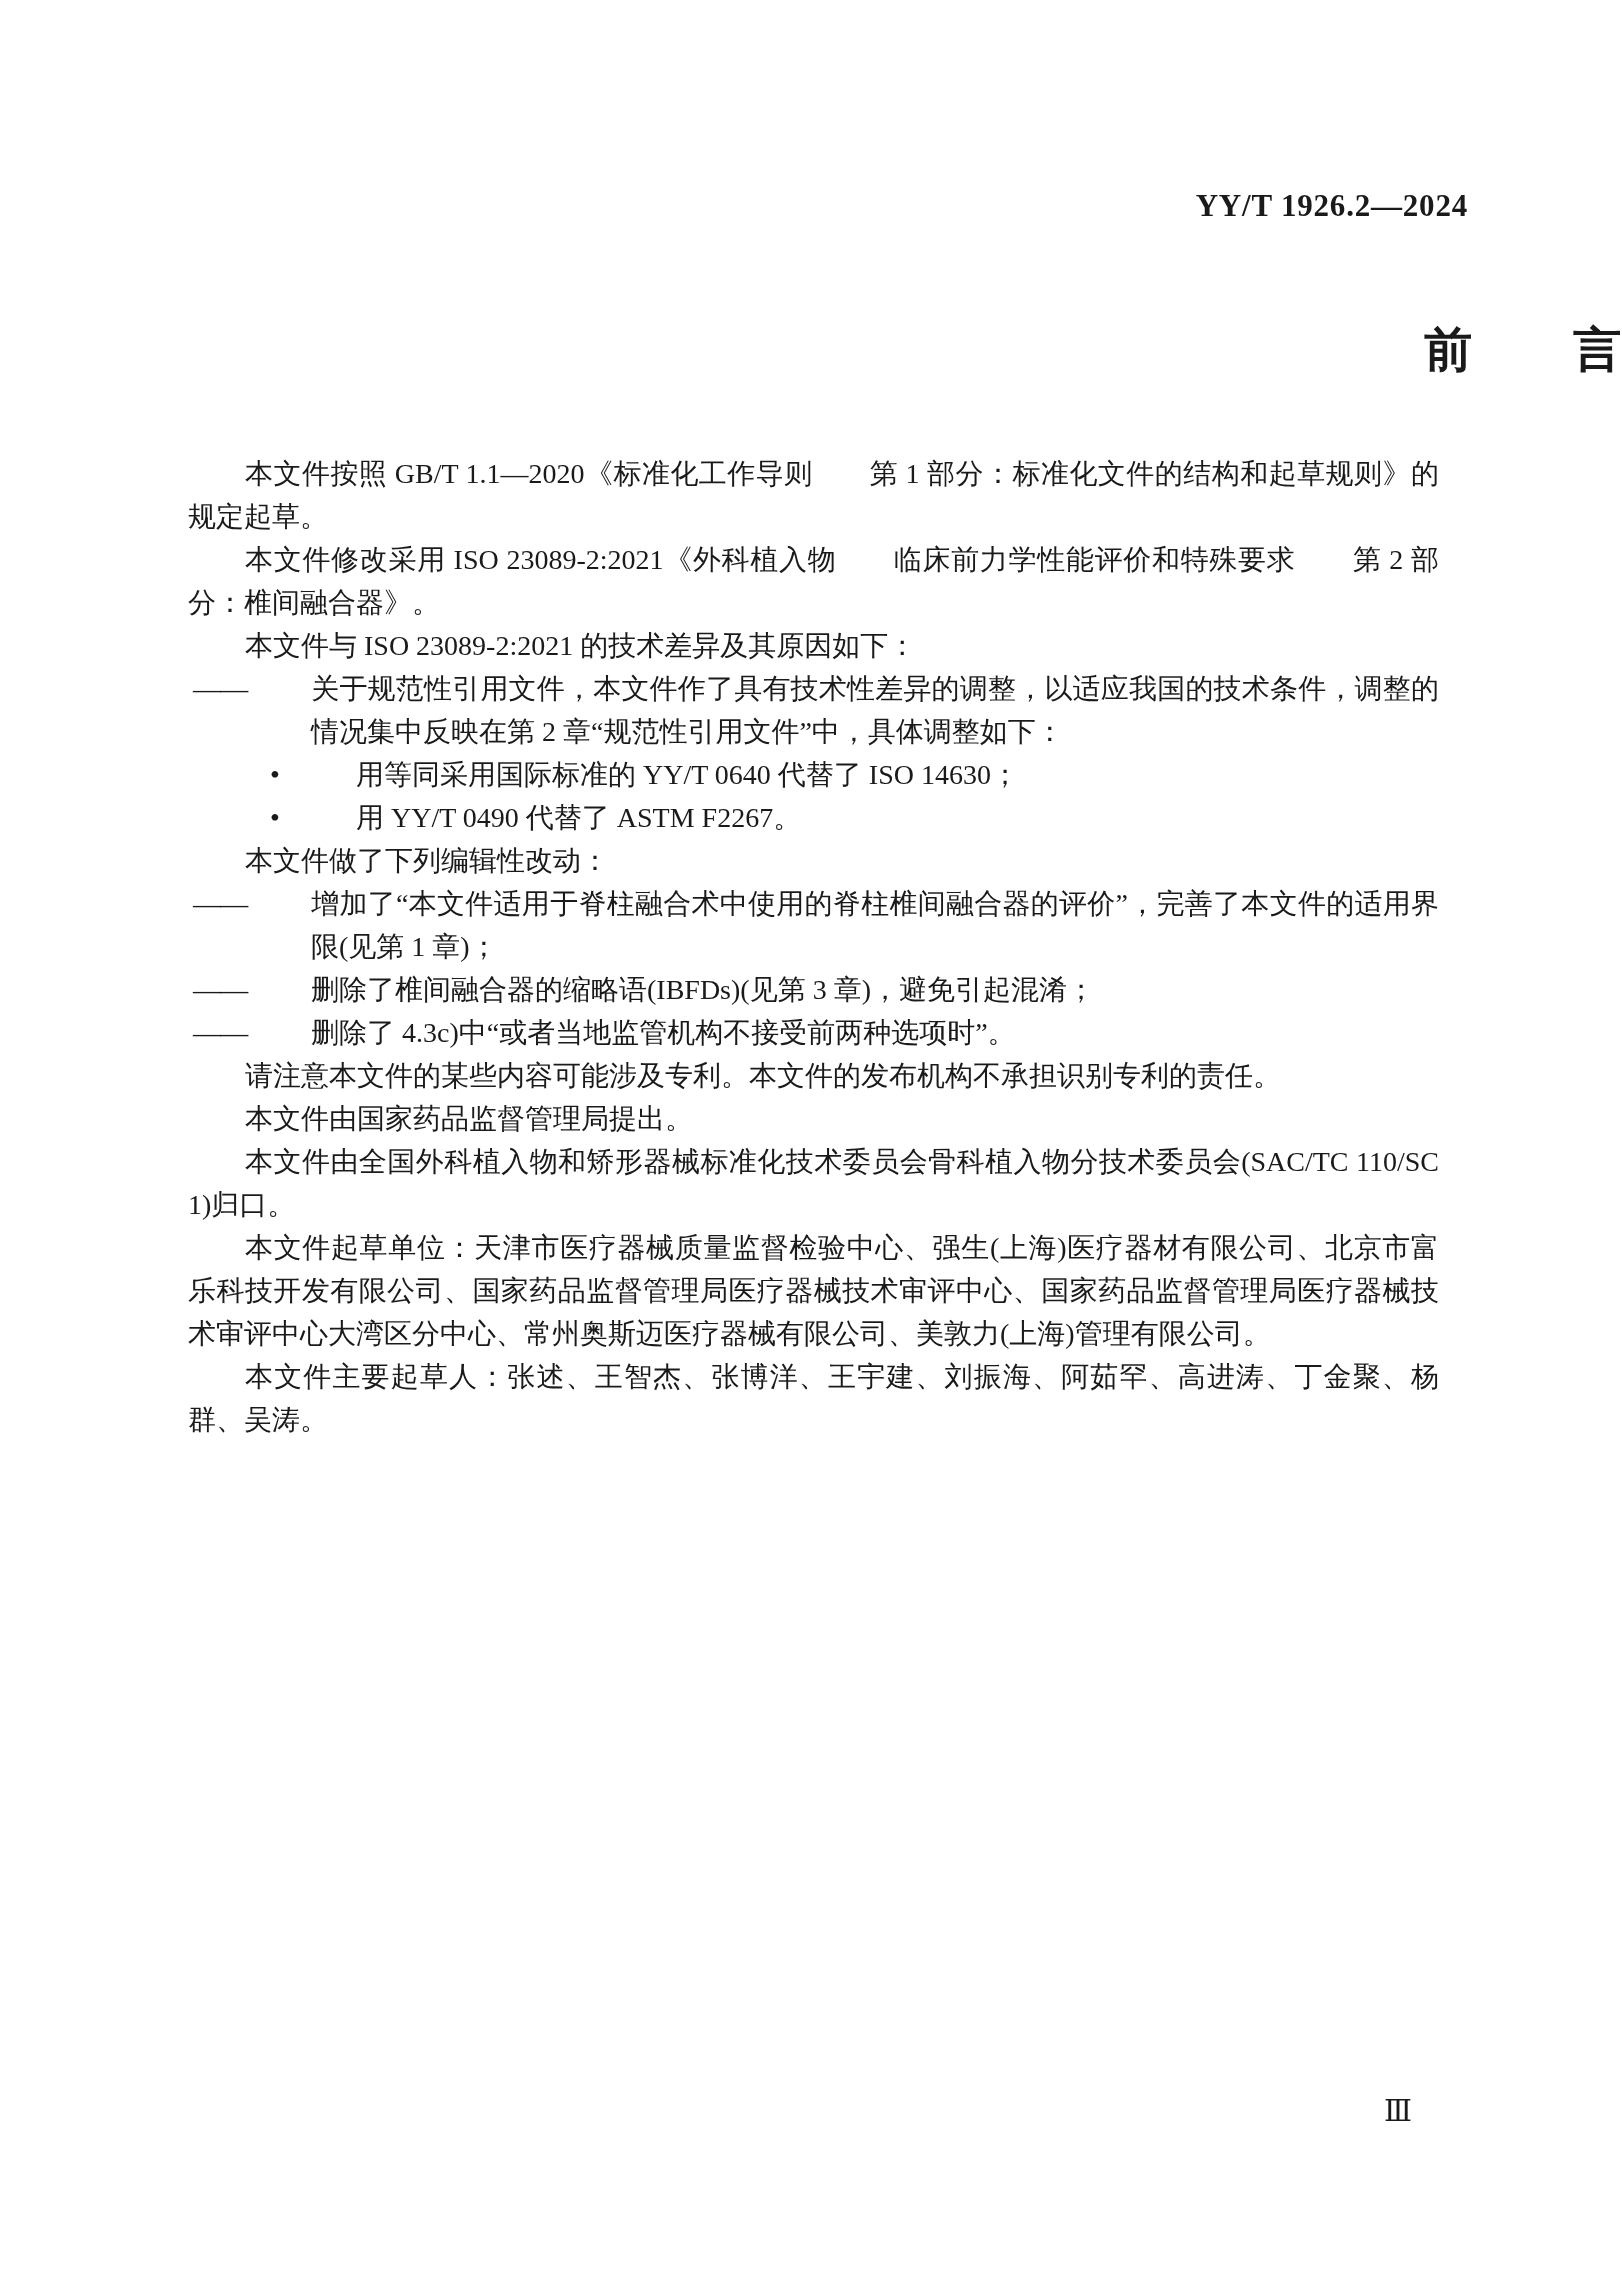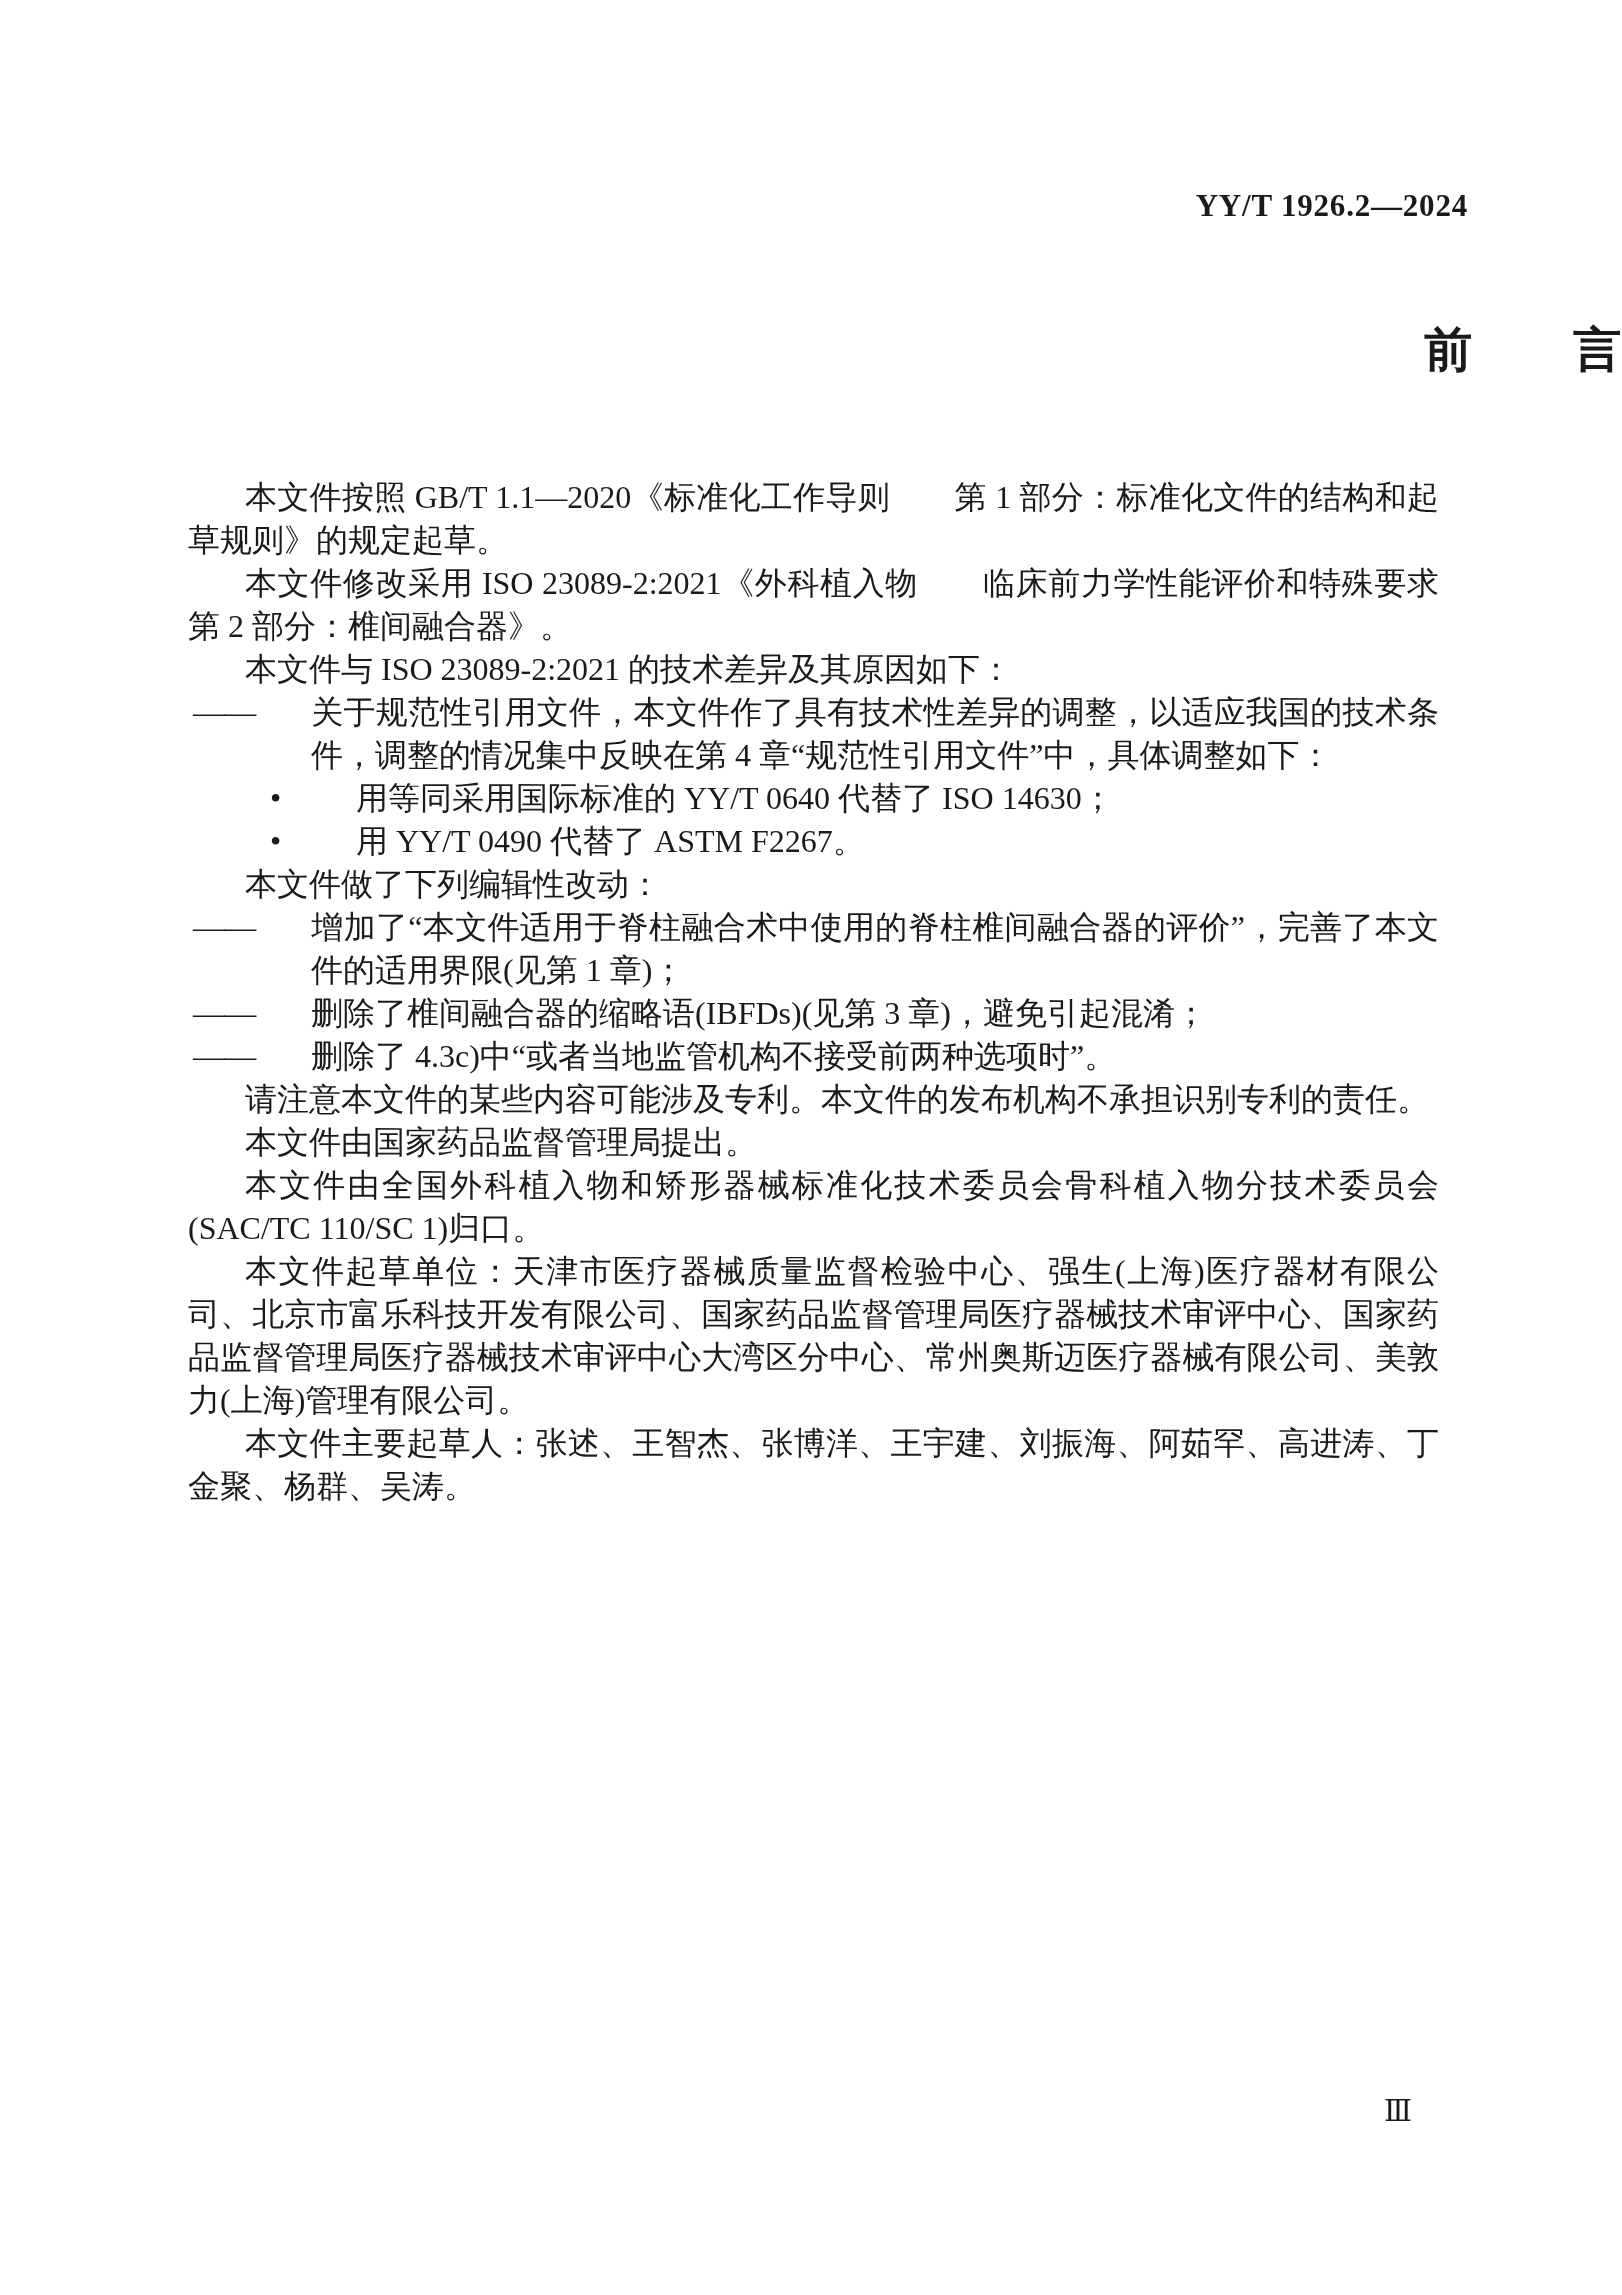--- a/index.html
+++ b/index.html
@@ -32,24 +32,24 @@
     left: 0;
     width: 100%;
     text-align: right;
     font-size: 48px;
     font-weight: bold;
     line-height: 55px;
     letter-spacing: 1.7px;
   }
   .fw-body {
     position: absolute;
-    top: 476px;
+    top: 452px;
     left: 188px;
     width: 1251px;
-    font-size: 32px;
+    font-size: 28px;
     line-height: 43px;
     text-align: justify;
   }
   .line { position: relative; }
   .line .marker {
     display: inline-block;
     white-space: nowrap;
   }
   .line.para { text-indent: 57px; }
   .line.dash { padding-left: 123px; text-indent: -59px; }
@@ -80,21 +80,21 @@
 
   <div class="line para">
     <span class="ptext">本文件修改采用 ISO 23089-2:2021《外科植入物　　临床前力学性能评价和特殊要求　　第 2 部分：椎间融合器》。</span>
   </div>
 
   <div class="line para">
     <span class="ptext">本文件与 ISO 23089-2:2021 的技术差异及其原因如下：</span>
   </div>
 
   <div class="line dash">
-    <span class="marker">——</span><span class="ptext">关于规范性引用文件，本文件作了具有技术性差异的调整，以适应我国的技术条件，调整的情况集中反映在第 4 章“规范性引用文件”中，具体调整如下：</span>
+    <span class="marker">——</span><span class="ptext">关于规范性引用文件，本文件作了具有技术性差异的调整，以适应我国的技术条件，调整的情况集中反映在第 2 章“规范性引用文件”中，具体调整如下：</span>
   </div>
 
   <div class="line bullet">
     <span class="marker">•</span><span class="ptext">用等同采用国际标准的 YY/T 0640 代替了 ISO 14630；</span>
   </div>
 
 
   <div class="line bullet">
     <span class="marker">•</span><span class="ptext">用 YY/T 0490 代替了 ASTM F2267。</span>
   </div>

